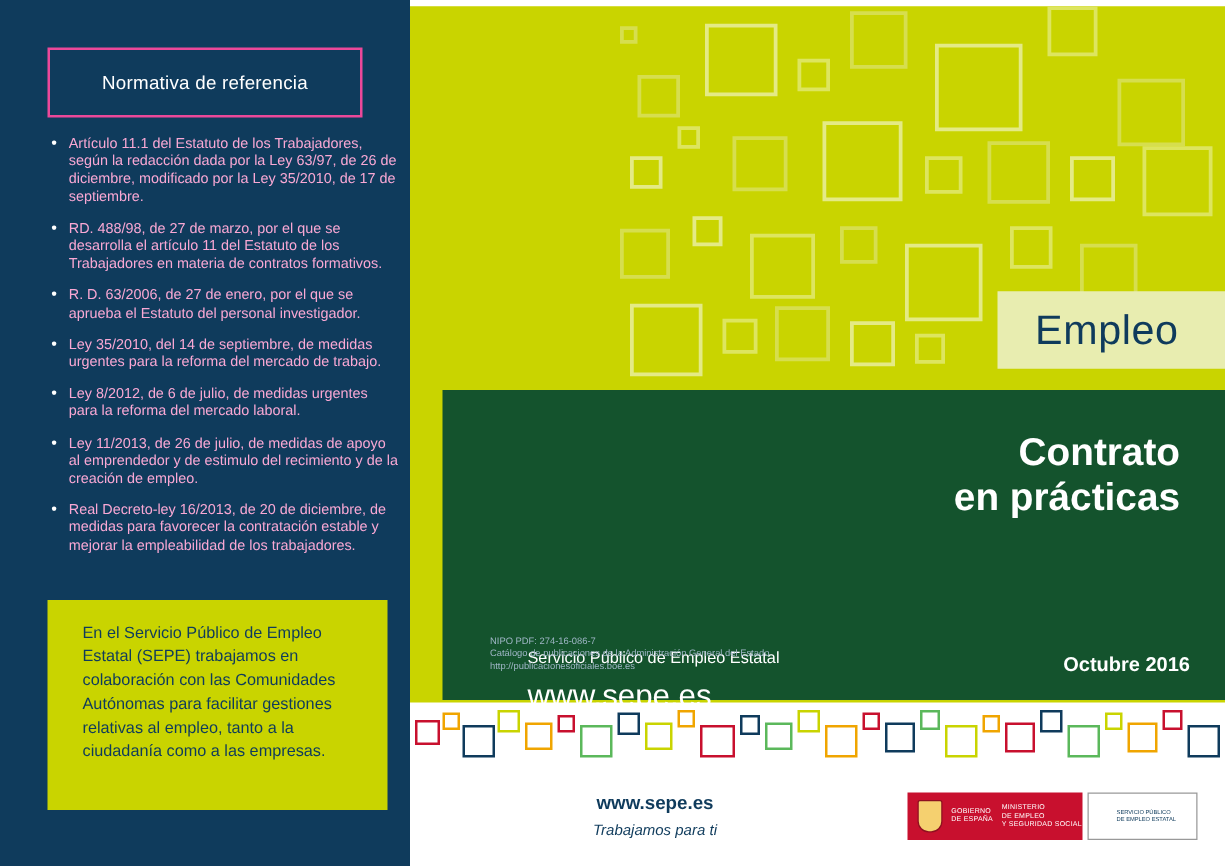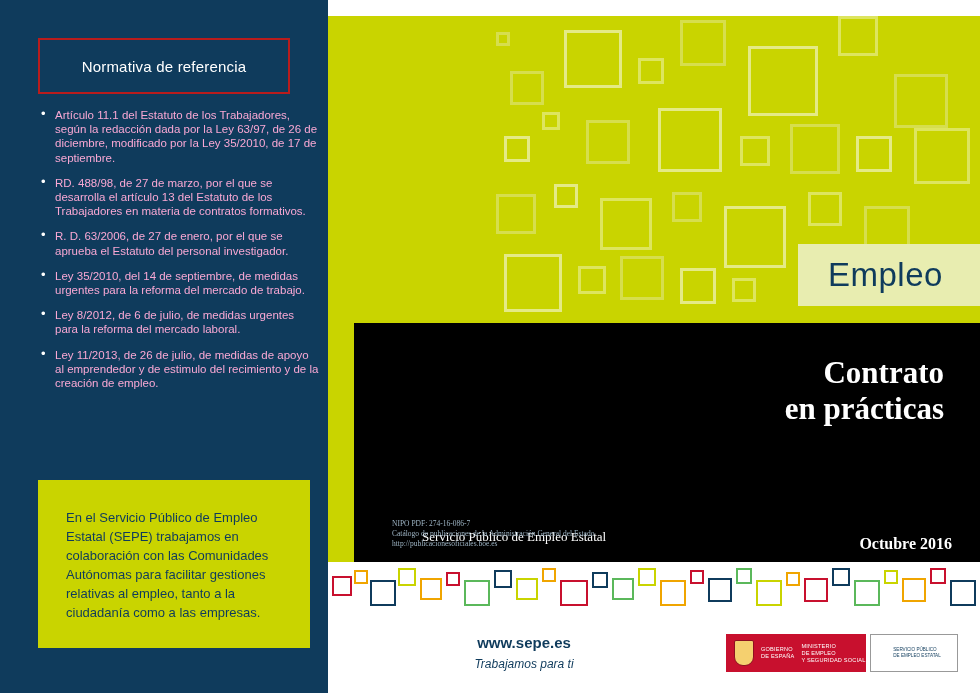--- a/index.html
+++ b/index.html
@@ -12,21 +12,21 @@
     position: relative;
   }
 
   
   .left-panel {
     position:absolute; left:0; top:0; width:328px; height:693px;
     background:#0f3b5c;
   }
   .title-box {
     position:absolute; left:38px; top:38px; width:252px; height:56px;
-    border:2px solid #b91c1c;
+    border:2px solid #ec4899;
     display:flex; align-items:center; justify-content:center;
   }
   .title-box .t {
     color:#ffffff; font-size:15px; letter-spacing:.2px;
   }
   .bullets {
     position:absolute; left:37px; top:108px; width:282px;
     color:#f9a8d4;
   }
   .bullets ul { margin:0; padding:0 0 0 16px; list-style:none; }
@@ -42,26 +42,26 @@
     color:#ffffff; font-size:13px;
   }
 
   
   .green-box {
     position:absolute; left:38px; top:480px; width:272px; height:168px;
     background:#c9d400;
   }
   .green-box .gtext {
     position:absolute; left:28px; top:16px; width:228px;
-    color:#0f3b5c; font-size:13px; line-height:19px;margin-top:12px;
+    color:#0f3b5c; font-size:13px; line-height:19px;
   }
 
   
   .right-side {
-    position:absolute; left:328px; top:16px; width:652px; height:574px;
+    position:absolute; left:328px; top:5px; width:652px; height:574px;
     background:#ffffff;
   }
   .lime-field {
     position:absolute; left:0; top:0; width:652px; height:562px;
     background:#c9d400;
     overflow:hidden;
   }
   
   .sq { position:absolute; border:3px solid #d6de4e; }
   .sq.light { border-color:#dde55f; }
@@ -74,22 +74,21 @@
   }
   .empleo {
     position:absolute; left:500px; top:240px;
     color:#0f3b5c; font-size:33px; font-weight:400;
     letter-spacing:.5px;
   }
 
   
   .info-block {
     position:absolute; left:26px; top:307px; width:626px; height:248px;
-    background:#000000;
-    font-family:Liberation Serif, serif;
+    background:#14532d;
   }
   .contact {
     position:absolute; left:68px; top:205px; color:#fff;
   }
   .contact .l1 { font-size:13px; line-height:18px; }
   .contact .big { font-size:25px; line-height:29px; margin-top:8px; }
 
   .nipo {
     position:absolute; left:38px; bottom:22px; color:#9fb6c6; font-size:7.5px; line-height:10px;
   }
@@ -150,25 +149,26 @@
 
 <div class="left-panel">
 
   <div class="title-box">
     <span class="t">Normativa de referencia</span>
   </div>
 
   <div class="bullets">
     <ul>
       <li>Artículo 11.1 del Estatuto de los Trabajadores, según la redacción dada por la Ley 63/97, de 26 de diciembre, modificado por la Ley 35/2010, de 17 de septiembre.</li>
-      <li>RD. 488/98, de 27 de marzo, por el que se desarrolla el artículo 13 del Estatuto de los Trabajadores en materia de contratos formativos.</li>
+      <li>RD. 488/98, de 27 de marzo, por el que se desarrolla el artículo 11 del Estatuto de los Trabajadores en materia de contratos formativos.</li>
       <li>R. D. 63/2006, de 27 de enero, por el que se aprueba el Estatuto del personal investigador.</li>
       <li>Ley 35/2010, del 14 de septiembre, de medidas urgentes para la reforma del mercado de trabajo.</li>
       <li>Ley 8/2012, de 6 de julio, de medidas urgentes para la reforma del mercado laboral.</li>
       <li>Ley 11/2013, de 26 de julio, de medidas de apoyo al emprendedor y de estimulo del recimiento y de la creación de empleo.</li>
+      <li>Real Decreto-ley 16/2013, de 20 de diciembre, de medidas para favorecer la contratación estable y mejorar la empleabilidad de los trabajadores.</li>
     </ul>
   </div>
 
   <div class="green-box">
     <div class="gtext">En el Servicio Público de Empleo Estatal (SEPE) trabajamos en colaboración con las Comunidades Autónomas para facilitar gestiones relativas al empleo, tanto a la ciudadanía como a las empresas.</div>
   </div>
 </div>
 
 <div class="right-side">
 

